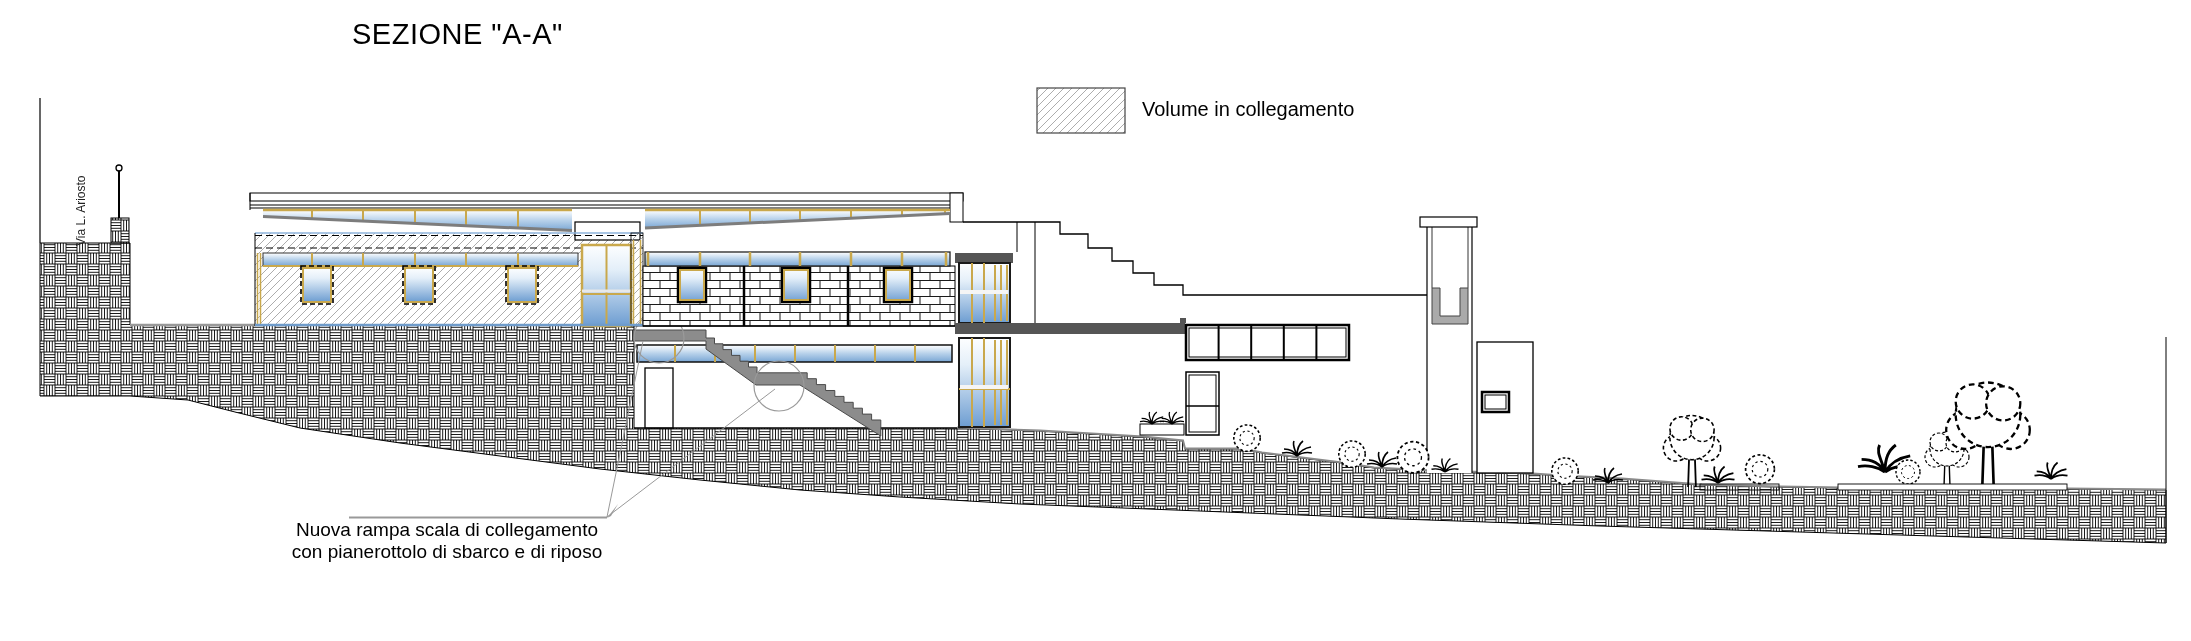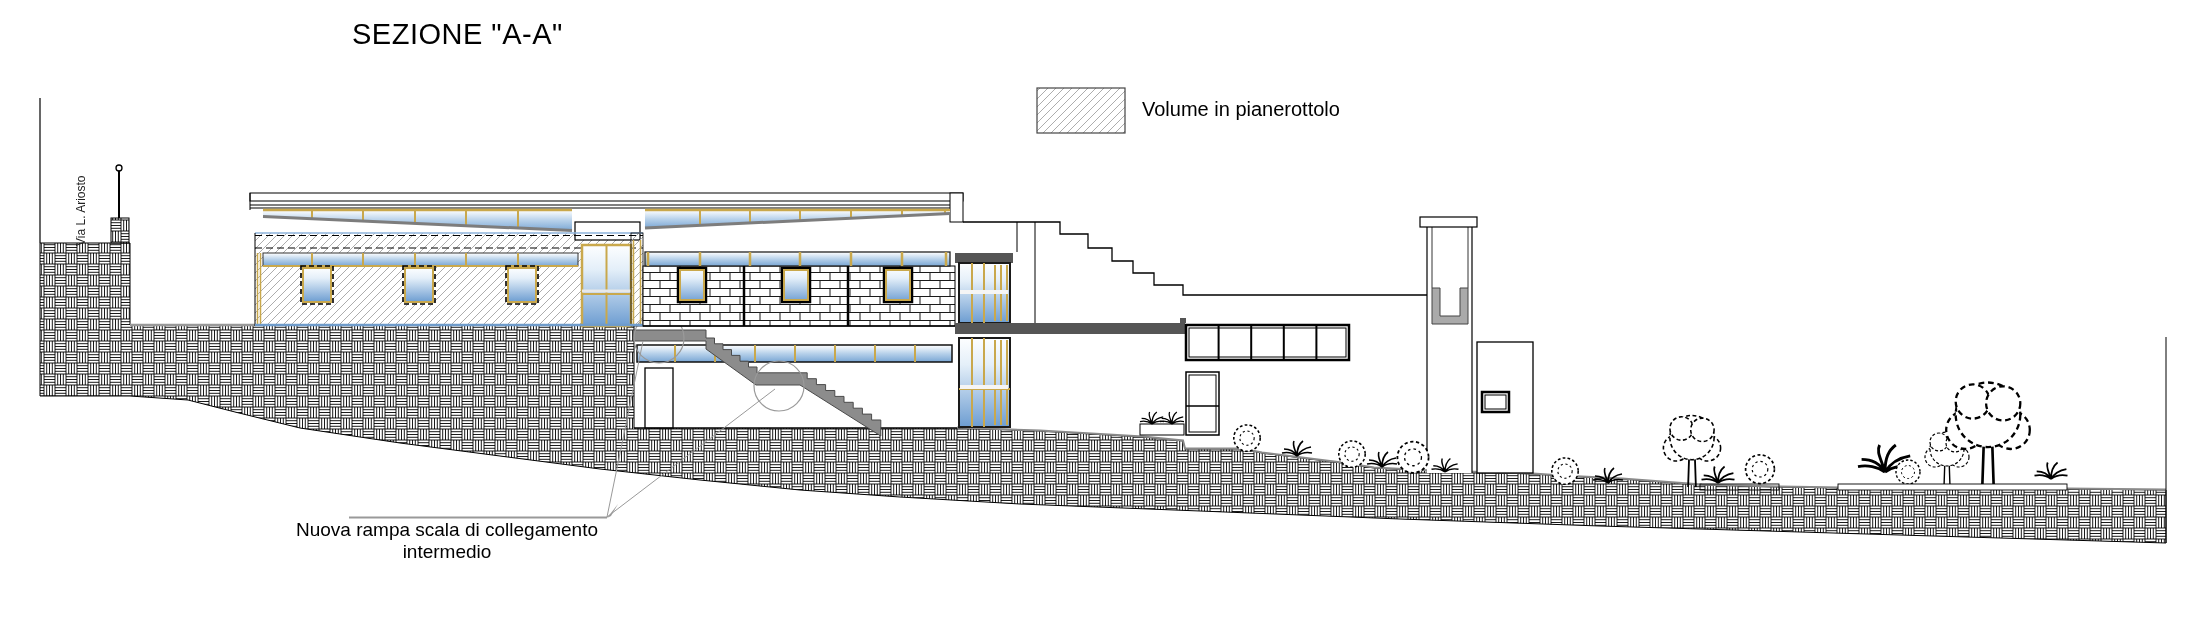--- a/index.html
+++ b/index.html
@@ -302,20 +302,20 @@
     <rect x="1700" y="484" width="79" height="6" fill="none" stroke="#000" stroke-width="0.9"></rect>
     <rect x="1838" y="484" width="229" height="6" fill="#ffffff" stroke="#000" stroke-width="0.9"></rect>
   </g>
 
   <line x1="2166" y1="337" x2="2166" y2="543" stroke="#000" stroke-width="1"></line>
 
   <rect x="1037" y="88" width="88" height="45" fill="url(#diag)" stroke="#444" stroke-width="1.2"></rect>
 </svg>
 
 <div id="title" class="txt">SEZIONE "A-A"</div>
-<div id="legend-label" class="txt">Volume in pianerottolo</div>
+<div id="legend-label" class="txt">Volume in collegamento</div>
 <div id="street-label" class="txt">Via L. Ariosto</div>
 <div id="annotation">
   <div>Nuova rampa scala di collegamento</div>
-  <div>intermedio</div>
+  <div>con pianerottolo di sbarco e di riposo</div>
 </div>
 
 </div>
 
 </body></html>

